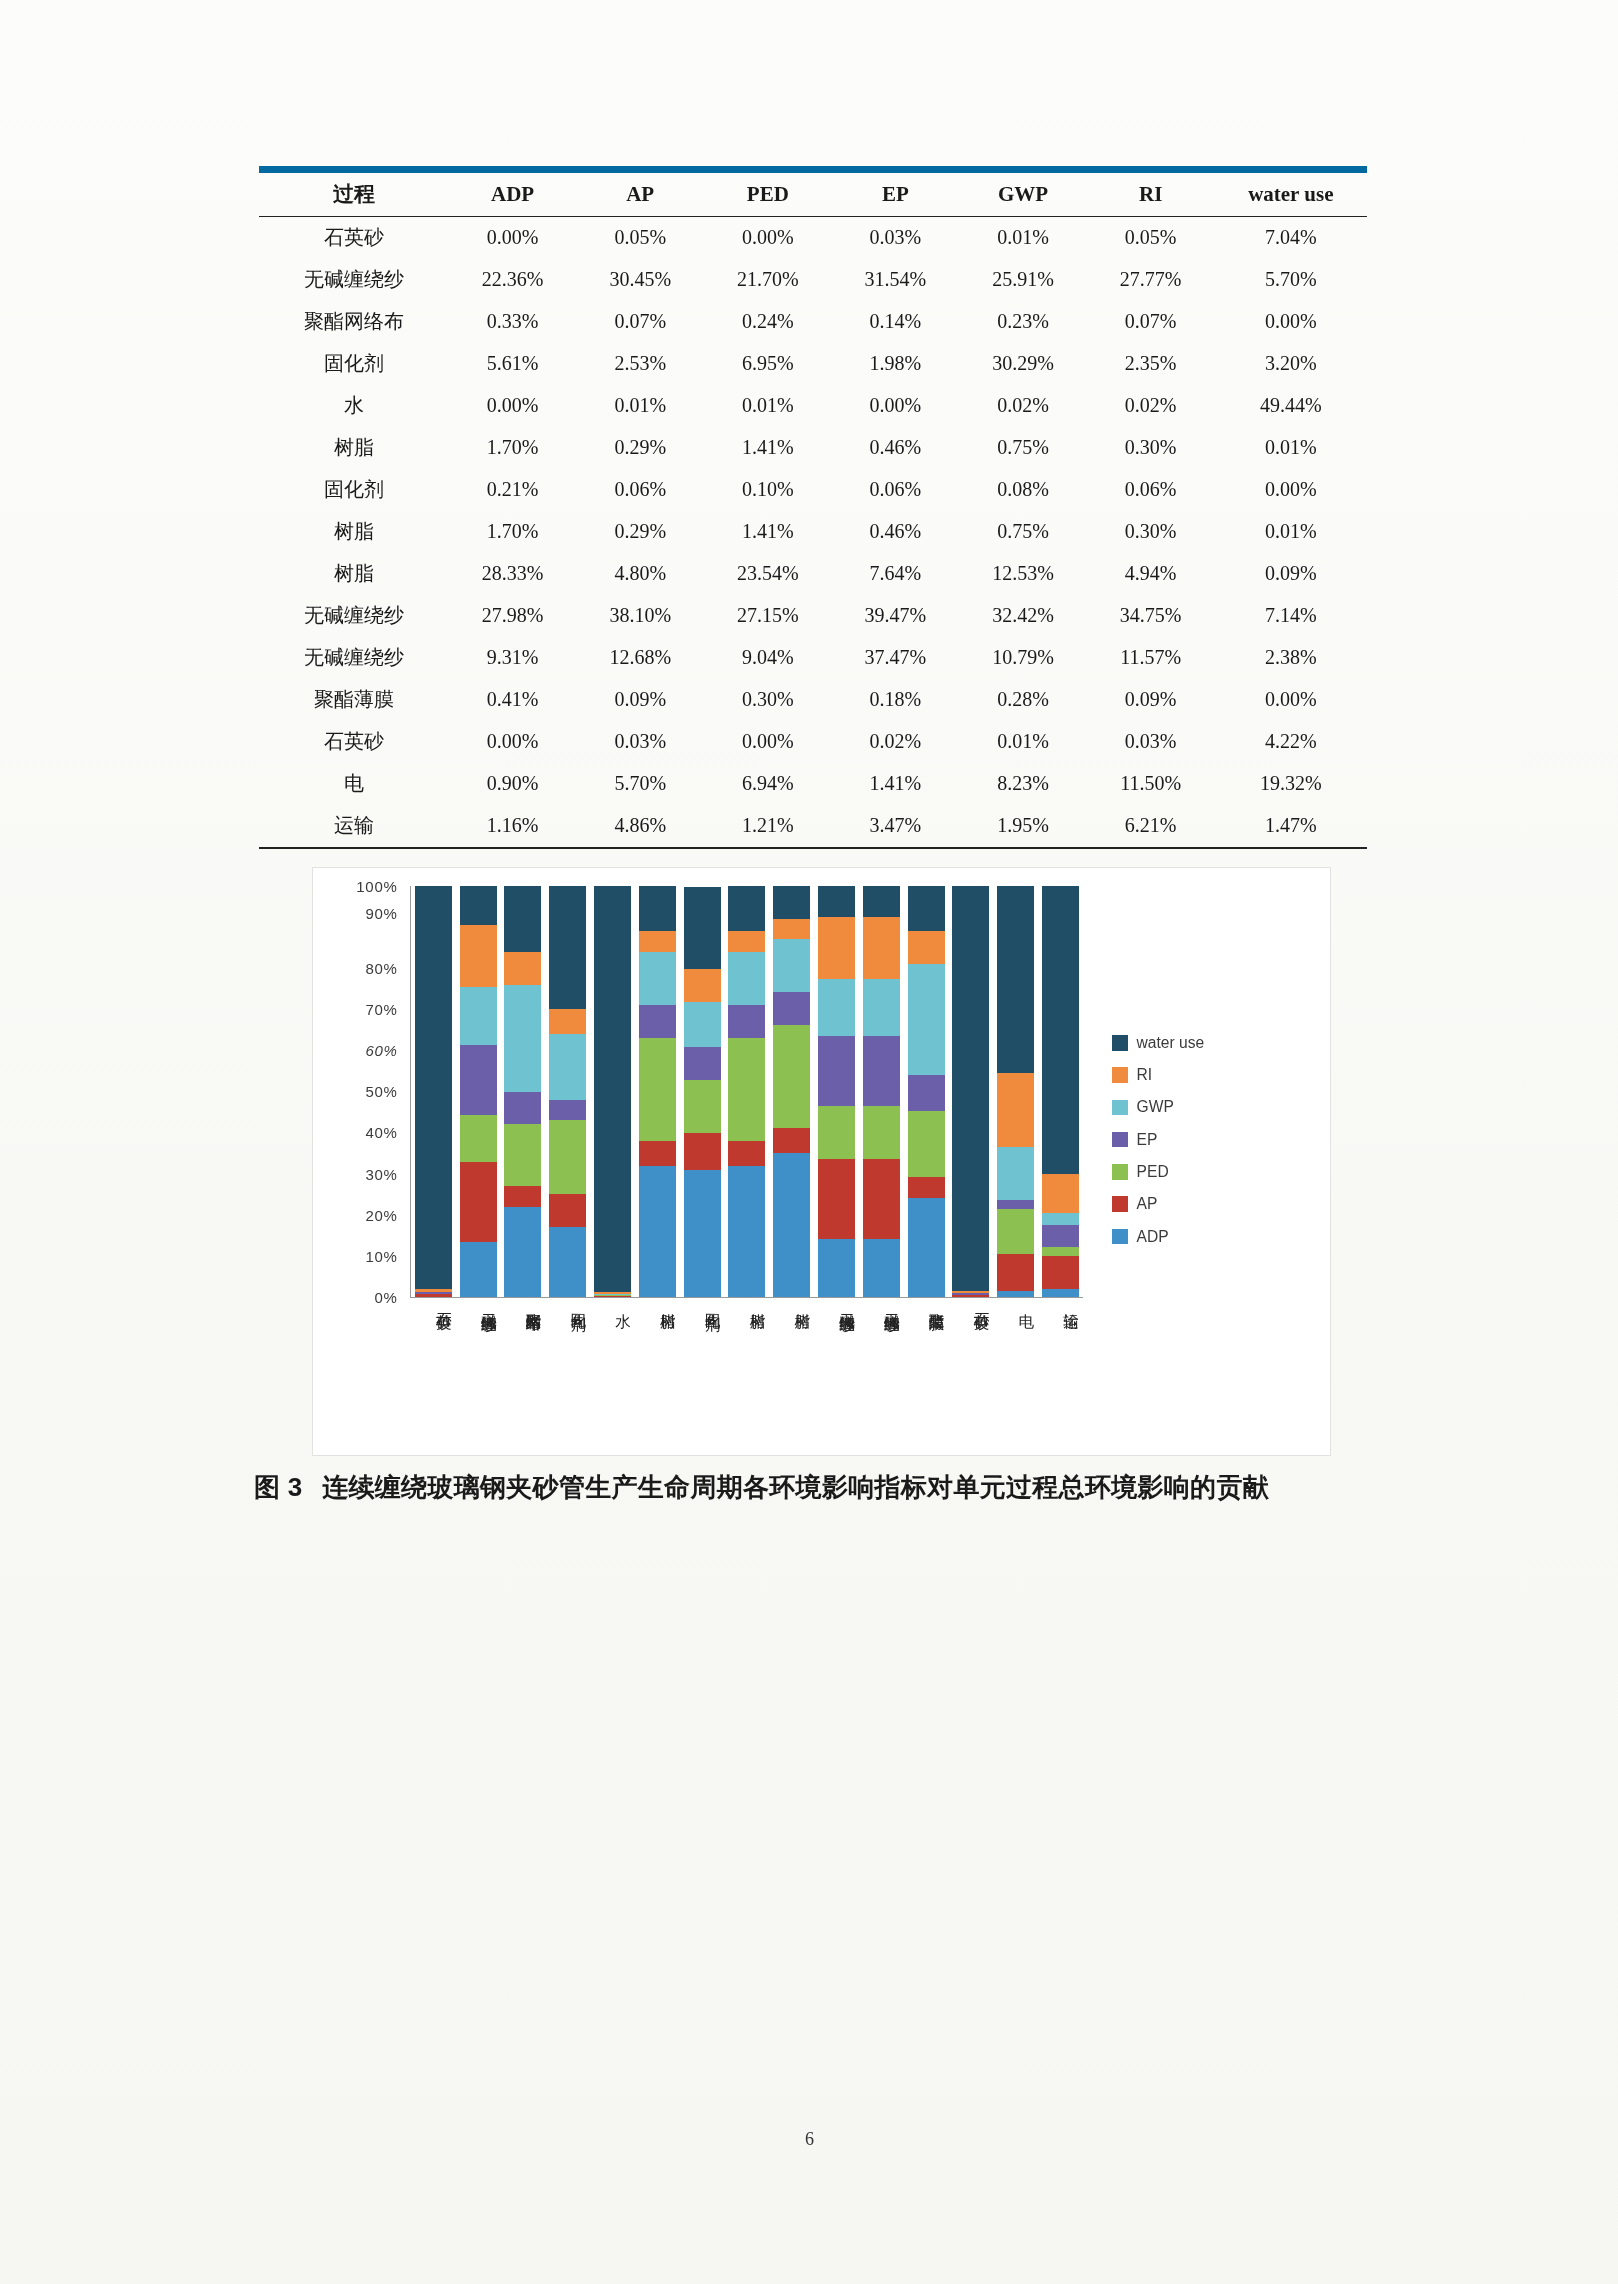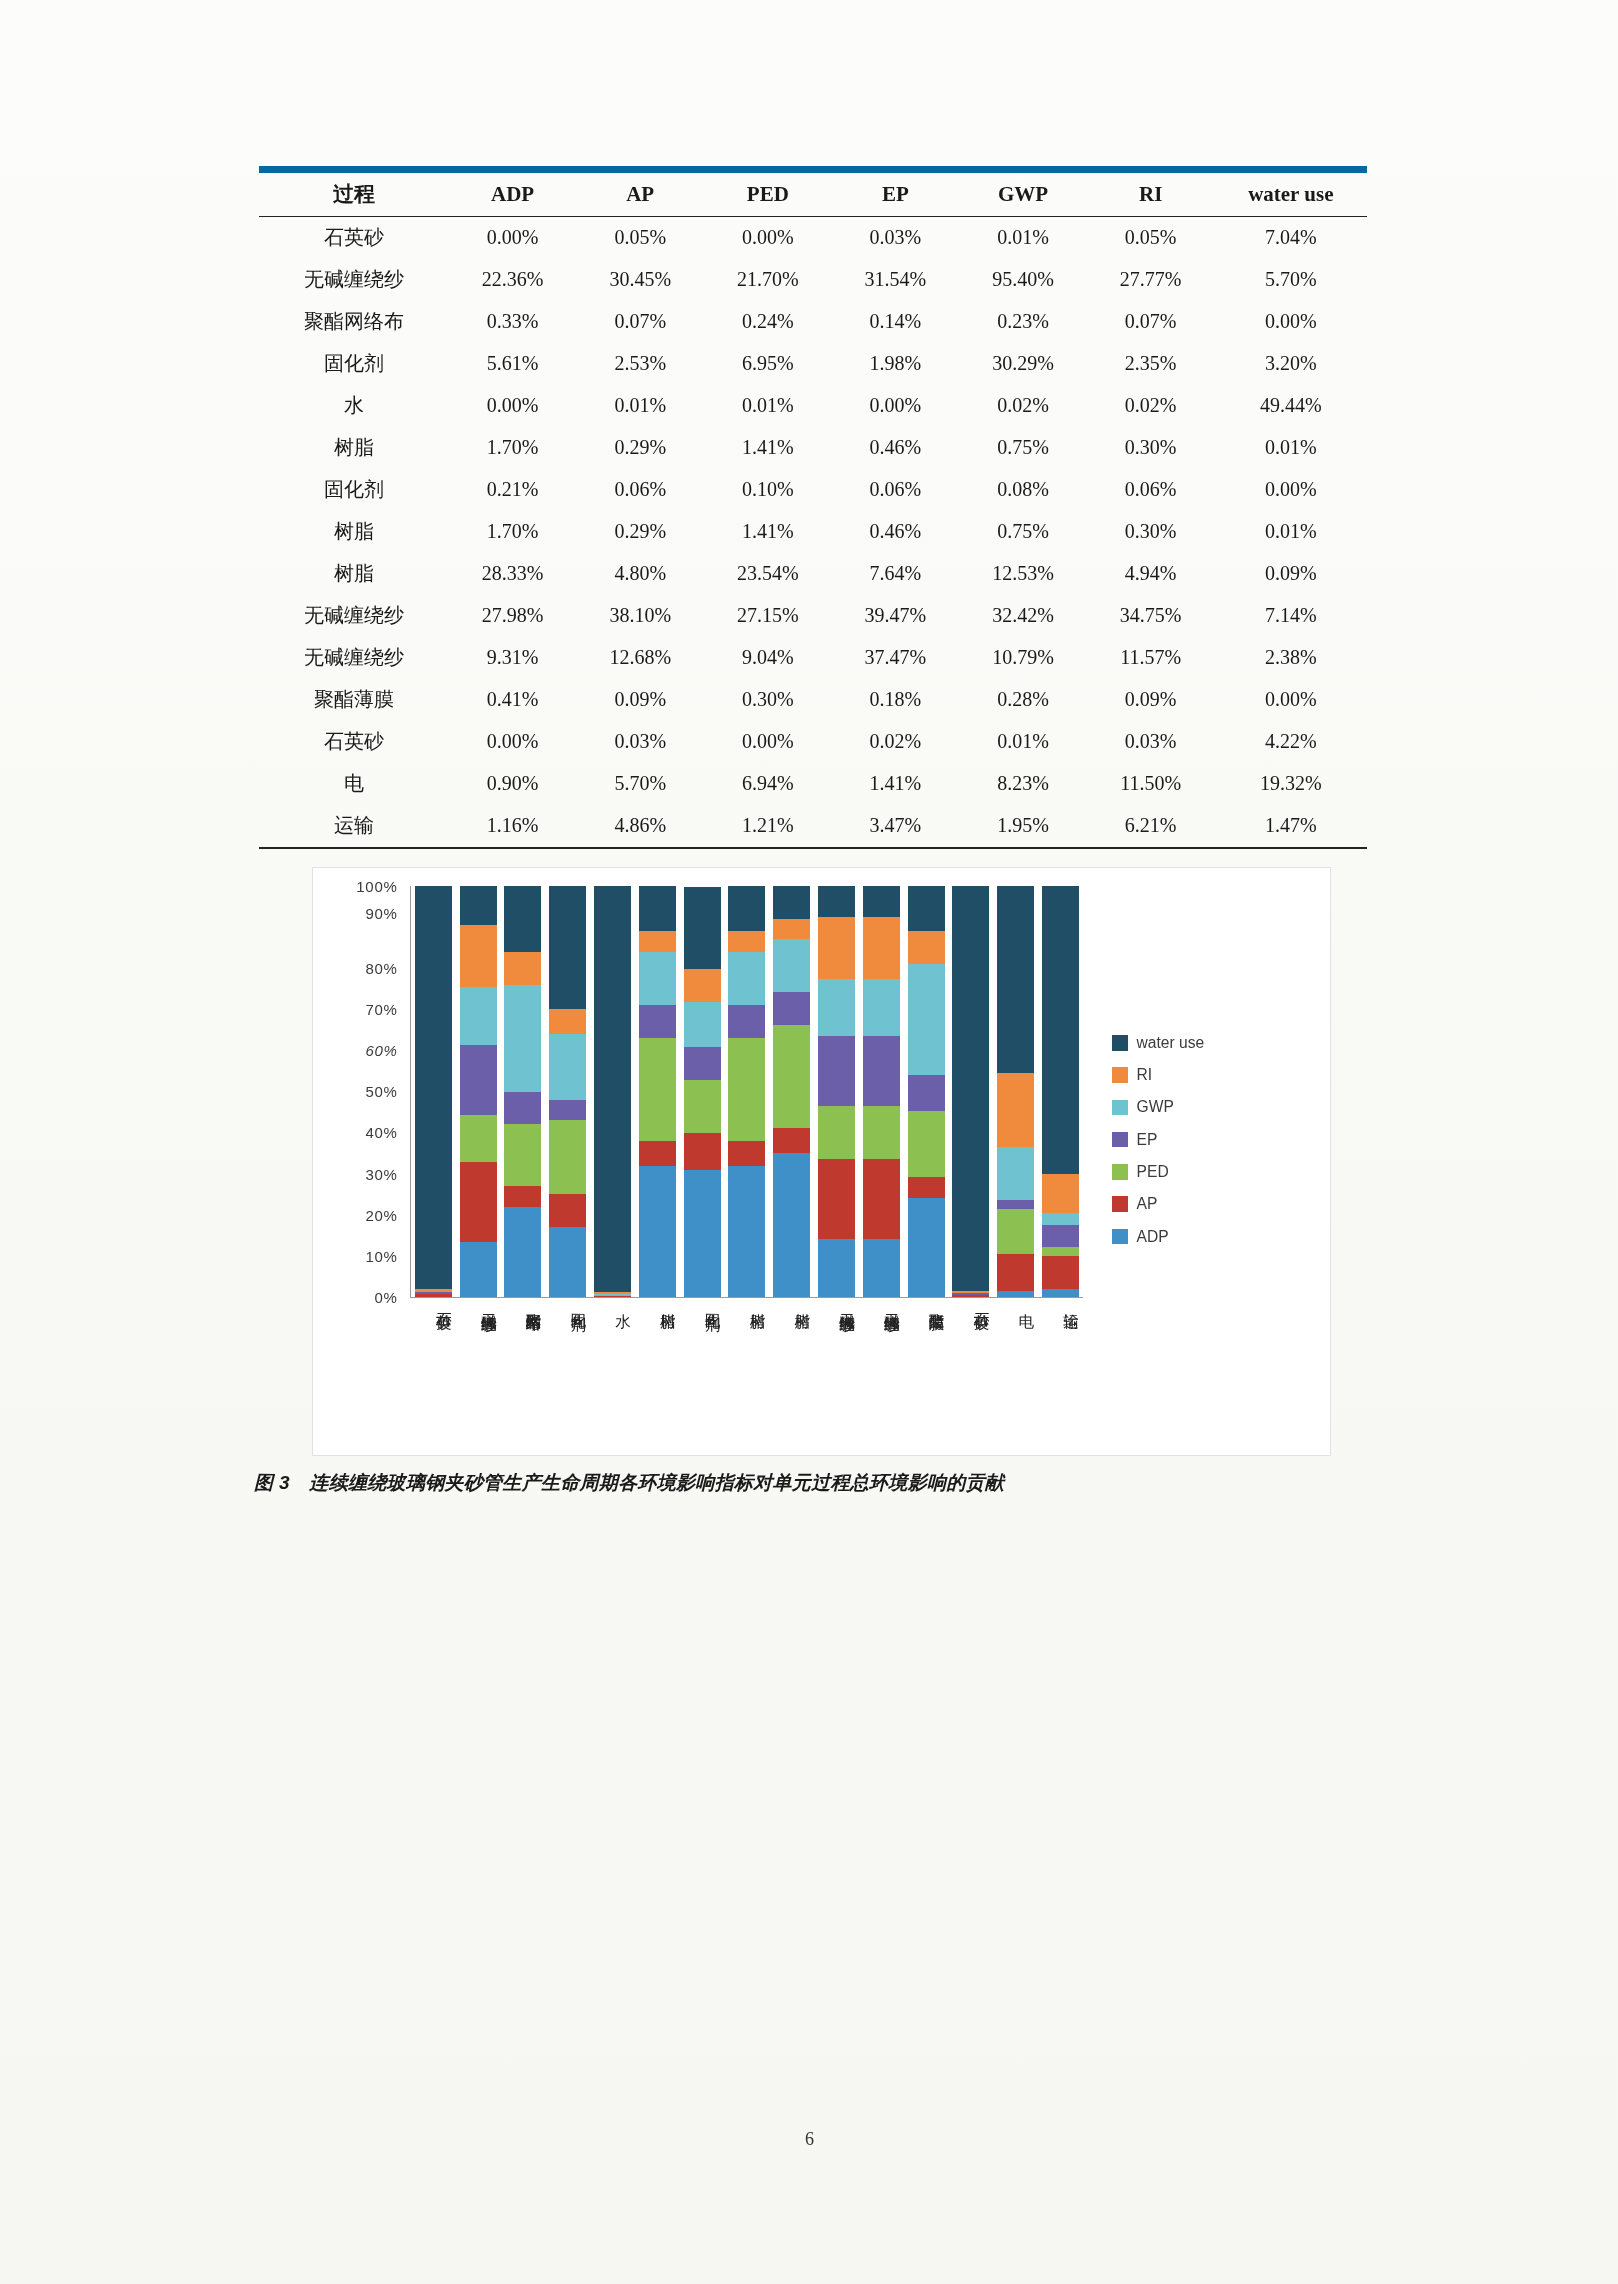--- a/index.html
+++ b/index.html
@@ -166,26 +166,25 @@
     display: flex;
     align-items: center;
     margin-bottom: 14.3px;
   }
   .legend-swatch {
     width: 15.6px;
     height: 15.6px;
     margin-right: 9px;
   }
   .fig-caption {
-    font-size: 19px;
+    font-size: 26px;
     font-weight: bold;
     font-family: "Liberation Sans", sans-serif;
     margin: 14.3px 0 0 0;
     letter-spacing: 0.3px;
-    font-style: italic;
   }
   .fig-caption .cap-num { margin-right: 19.6px; }
 
   .page-number {
     position: absolute;
     left: 0;
     top: 2129px;
     width: 1619px;
     text-align: center;
     font-size: 18px;
@@ -234,21 +233,21 @@
             <td>0.01%</td>
             <td>0.05%</td>
             <td>7.04%</td>
           </tr>
         <tr>
             <td>无碱缠绕纱</td>
             <td>22.36%</td>
             <td>30.45%</td>
             <td>21.70%</td>
             <td>31.54%</td>
-            <td>95.40%</td>
+            <td>25.91%</td>
             <td>27.77%</td>
             <td>5.70%</td>
           </tr>
         <tr>
             <td>聚酯网络布</td>
             <td>0.33%</td>
             <td>0.07%</td>
             <td>0.24%</td>
             <td>0.14%</td>
             <td>0.23%</td>

